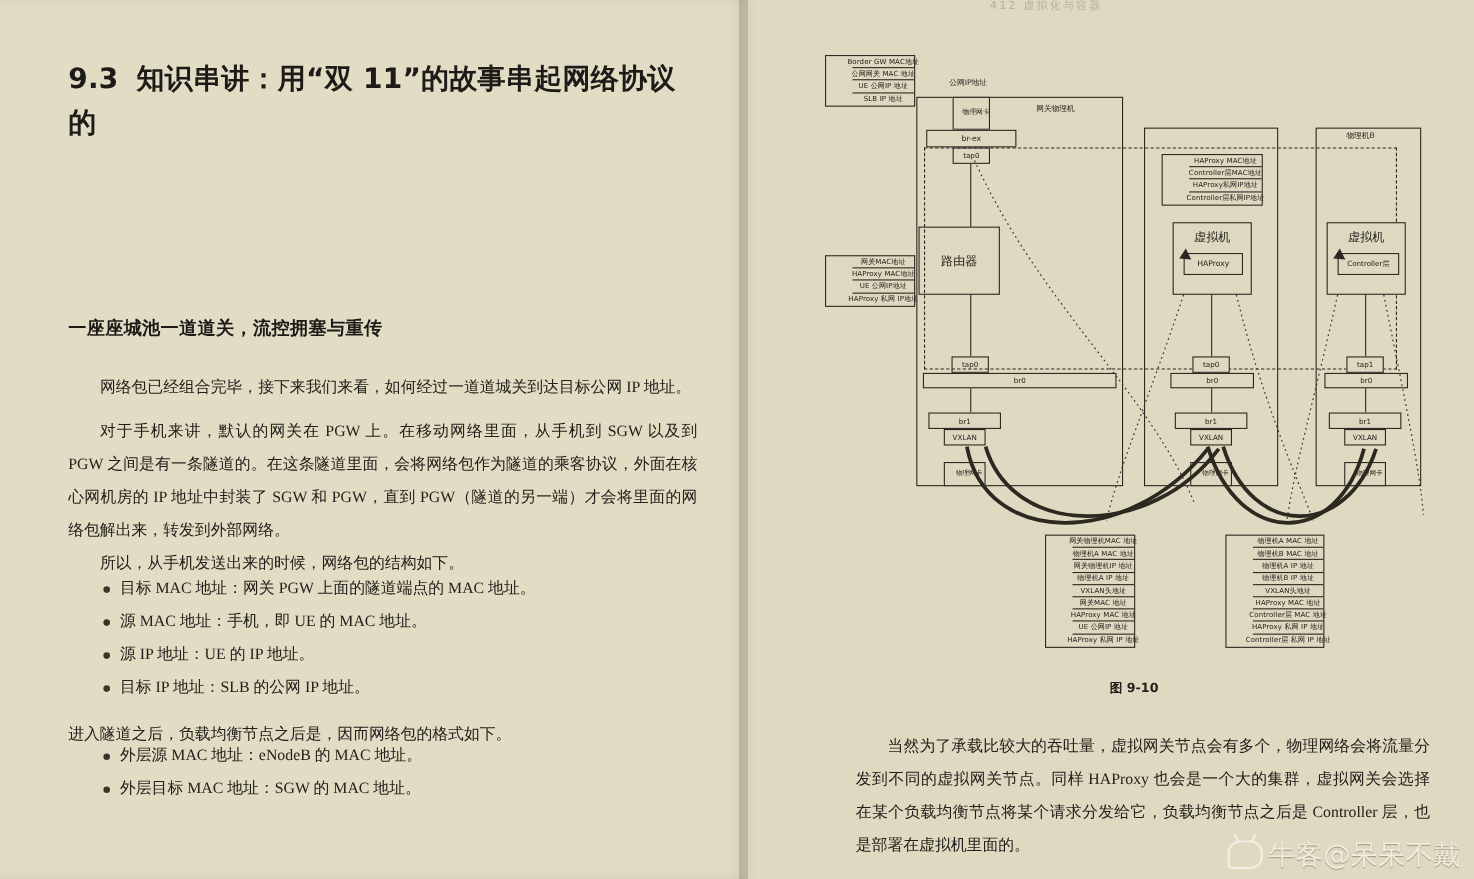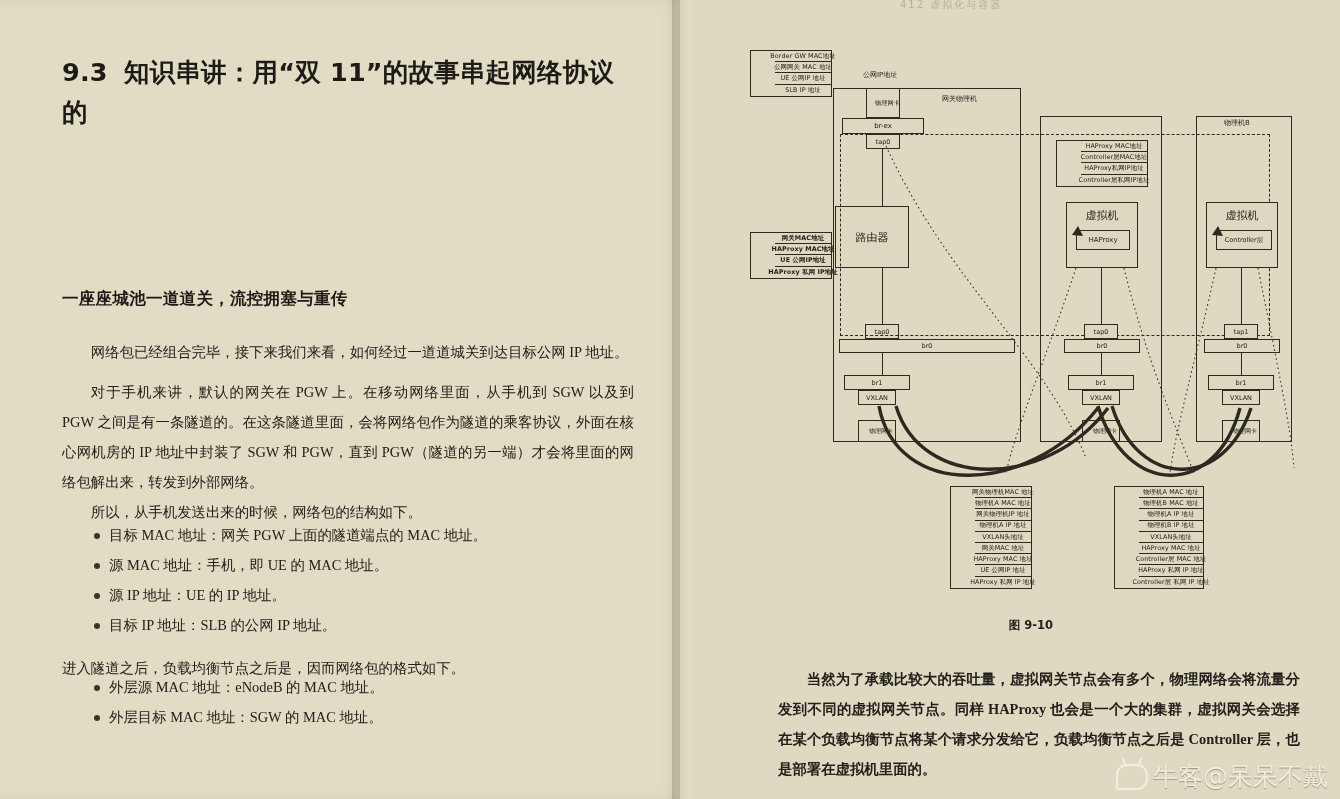--- a/index.html
+++ b/index.html
@@ -171,21 +171,21 @@
 
   <div class="fig">
 
     <div class="stack" style="left:4px;top:22px;width:82px;">
       <div class="row">Border GW MAC地址</div>
       <div class="row">公网网关 MAC 地址</div>
       <div class="row">UE 公网IP 地址</div>
       <div class="row">SLB IP 地址</div>
     </div>
 
-    <div class="stack" style="left:4px;top:204px;width:82px;font-weight:bold;">
+    <div class="stack" style="left:4px;top:204px;width:82px;">
       <div class="row">网关MAC地址</div>
       <div class="row">HAProxy MAC地址</div>
       <div class="row">UE 公网IP地址</div>
       <div class="row">HAProxy 私网 IP地址</div>
     </div>
 
     <div class="lbl" style="left:117px;top:42px;font-size:7px;">公网IP地址</div>
 
     <div class="machine" style="left:87px;top:60px;width:188px;height:354px;"></div>
     <div class="machine-title" style="left:196px;top:66px;">网关物理机</div>
@@ -291,20 +291,20 @@
       <div class="row">HAProxy MAC 地址</div>
       <div class="row">Controller层 MAC 地址</div>
       <div class="row">HAProxy 私网 IP 地址</div>
       <div class="row">Controller层 私网 IP 地址</div>
     </div>
 
   </div>
 
   <div class="figcap">图 9-10</div>
 
-  <p class="para indent" style="left:778px;top:650px;width:522px;font-weight:bold;">当然为了承载比较大的吞吐量，虚拟网关节点会有多个，物理网络会将流量分发到不同的虚拟网关节点。同样 HAProxy 也会是一个大的集群，虚拟网关会选择在某个负载均衡节点将某个请求分发给它，负载均衡节点之后是 Controller 层，也是部署在虚拟机里面的。</p>
+  <p class="para indent" style="left:778px;top:650px;width:522px;">当然为了承载比较大的吞吐量，虚拟网关节点会有多个，物理网络会将流量分发到不同的虚拟网关节点。同样 HAProxy 也会是一个大的集群，虚拟网关会选择在某个负载均衡节点将某个请求分发给它，负载均衡节点之后是 Controller 层，也是部署在虚拟机里面的。</p>
 
   <div class="wm">
     <span class="logo"></span>
     <span>牛客@呆呆不戴</span>
   </div>
 
 </div>
 
 </body></html>

